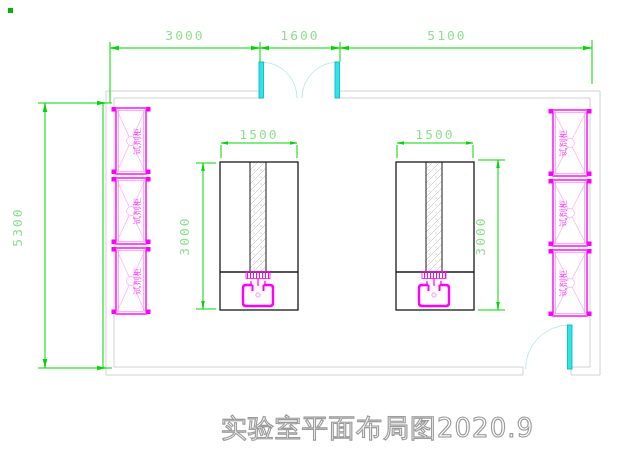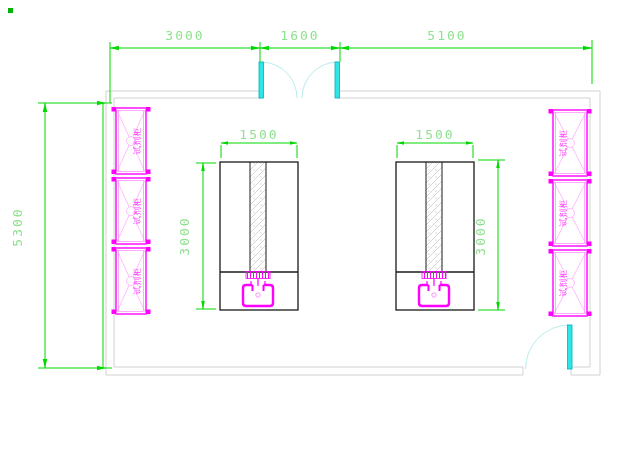--- a/index.html
+++ b/index.html
@@ -229,13 +229,14 @@
     <path d="M478,160 H505 M478,310 H505"></path>
     <g fill="#00d900" stroke="none">
       <polygon points="498,160 496.2,168 499.8,168"></polygon>
       <polygon points="498,310 496.2,302 499.8,302"></polygon>
     </g>
   </g>
   <text class="dim-text" x="485" y="236" text-anchor="middle" transform="rotate(-90 485 236)">3000</text>
 
 </svg>
 
+<div id="drawing-title">实验室平面布局图2020.9</div>
 </div>
 
 </body></html>

